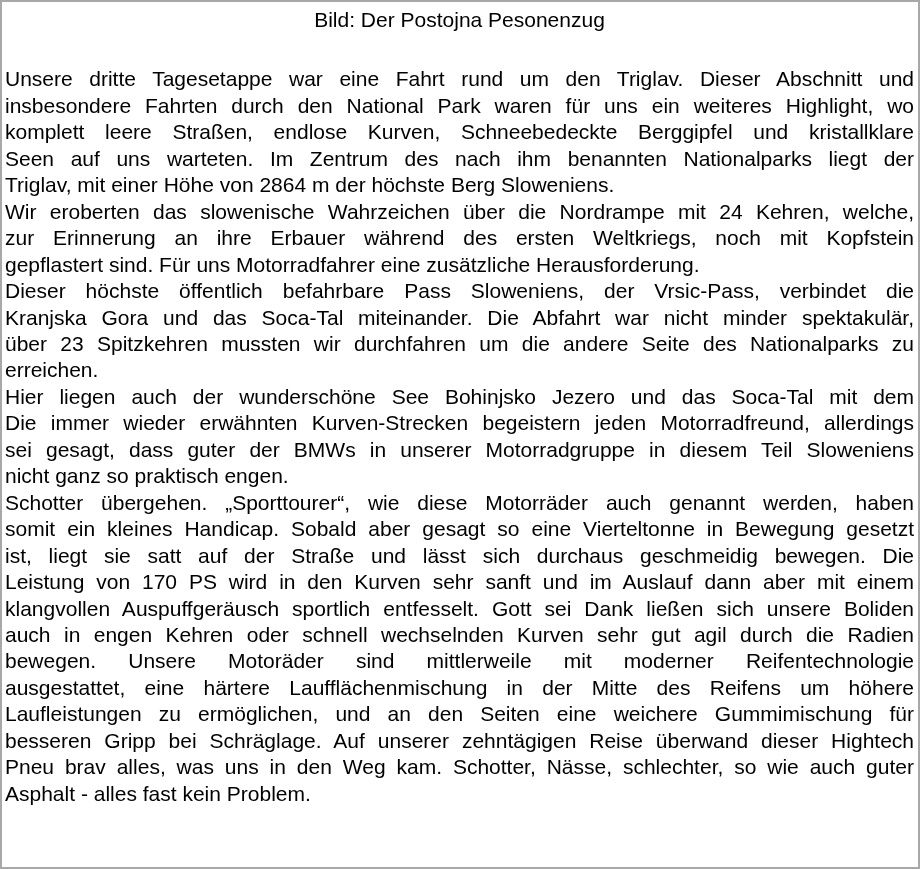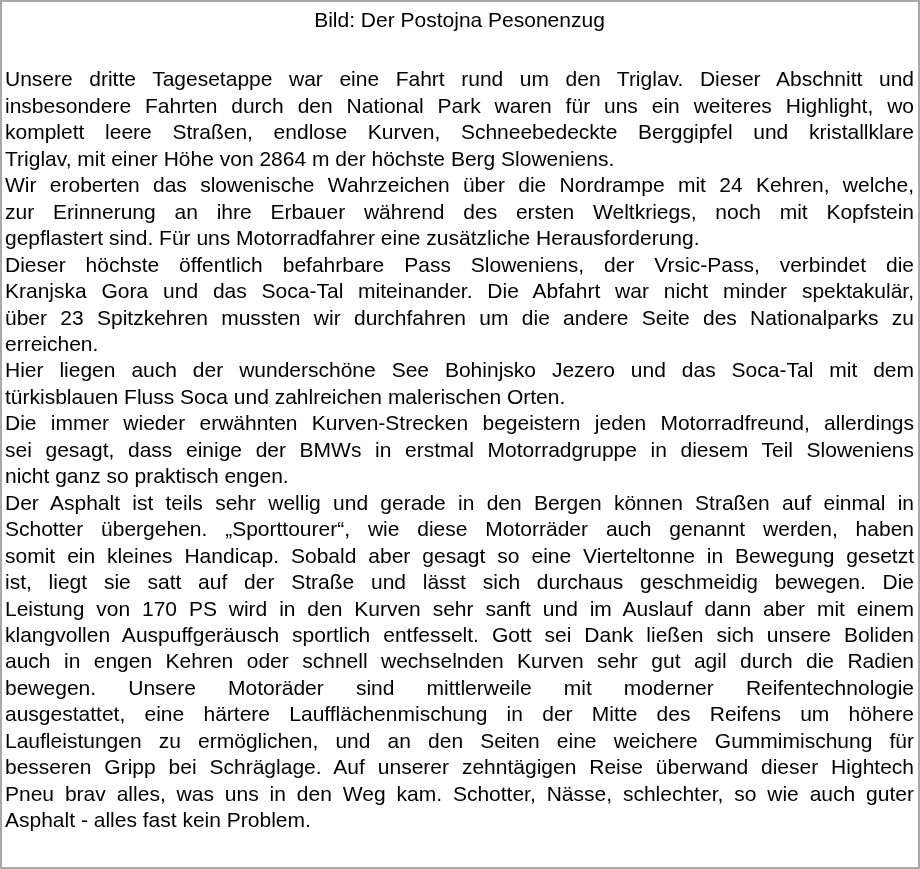--- a/index.html
+++ b/index.html
@@ -43,44 +43,43 @@
 <body>
 
 <div class="page">
   <div class="doc-title">Bild: Der Postojna Pesonenzug</div>
   <div class="title-gap"></div>
   <div id="doc-body">
       <div class="para">
         <div class="line">Unsere dritte Tagesetappe war eine Fahrt rund um den Triglav. Dieser Abschnitt und</div>
         <div class="line">insbesondere Fahrten durch den National Park waren für uns ein weiteres Highlight, wo</div>
         <div class="line">komplett leere Straßen, endlose Kurven, Schneebedeckte Berggipfel und kristallklare</div>
+        <div class="line">Seen auf uns warteten. Im Zentrum des nach ihm benannten Nationalparks liegt der</div>
         <div class="line last">Triglav, mit einer Höhe von 2864 m der höchste Berg Sloweniens.</div>
       </div>
       <div class="para">
         <div class="line">Wir eroberten das slowenische Wahrzeichen über die Nordrampe mit 24 Kehren, welche,</div>
         <div class="line">zur Erinnerung an ihre Erbauer während des ersten Weltkriegs, noch mit Kopfstein</div>
         <div class="line last">gepflastert sind. Für uns Motorradfahrer eine zusätzliche Herausforderung.</div>
       </div>
       <div class="para">
         <div class="line">Dieser höchste öffentlich befahrbare Pass Sloweniens, der Vrsic-Pass, verbindet die</div>
         <div class="line">Kranjska Gora und das Soca-Tal miteinander. Die Abfahrt war nicht minder spektakulär,</div>
         <div class="line">über 23 Spitzkehren mussten wir durchfahren um die andere Seite des Nationalparks zu</div>
         <div class="line last">erreichen.</div>
       </div>
       <div class="para">
         <div class="line">Hier liegen auch der wunderschöne See Bohinjsko Jezero und das Soca-Tal mit dem</div>
-        <div class="line last">türkisblauen Fluss Soca und zahlreichen malerischen Orten.</div>
       </div>
       <div class="para">
         <div class="line">Die immer wieder erwähnten Kurven-Strecken begeistern jeden Motorradfreund, allerdings</div>
-        <div class="line">sei gesagt, dass einige der BMWs in erstmal Motorradgruppe in diesem Teil Sloweniens</div>
+        <div class="line">sei gesagt, dass guter der BMWs in unserer Motorradgruppe in diesem Teil Sloweniens</div>
         <div class="line last">nicht ganz so praktisch engen.</div>
       </div>
       <div class="para">
-        <div class="line">Der Asphalt ist teils sehr wellig und gerade in den Bergen können Straßen auf einmal in</div>
         <div class="line">Schotter übergehen. „Sporttourer“, wie diese Motorräder auch genannt werden, haben</div>
         <div class="line">somit ein kleines Handicap. Sobald aber gesagt so eine Vierteltonne in Bewegung gesetzt</div>
         <div class="line">ist, liegt sie satt auf der Straße und lässt sich durchaus geschmeidig bewegen. Die</div>
         <div class="line">Leistung von 170 PS wird in den Kurven sehr sanft und im Auslauf dann aber mit einem</div>
         <div class="line">klangvollen Auspuffgeräusch sportlich entfesselt. Gott sei Dank ließen sich unsere Boliden</div>
         <div class="line">auch in engen Kehren oder schnell wechselnden Kurven sehr gut agil durch die Radien</div>
         <div class="line">bewegen. Unsere Motoräder sind mittlerweile mit moderner Reifentechnologie</div>
         <div class="line">ausgestattet, eine härtere Laufflächenmischung in der Mitte des Reifens um höhere</div>
         <div class="line">Laufleistungen zu ermöglichen, und an den Seiten eine weichere Gummimischung für</div>
         <div class="line">besseren Gripp bei Schräglage. Auf unserer zehntägigen Reise überwand dieser Hightech</div>

